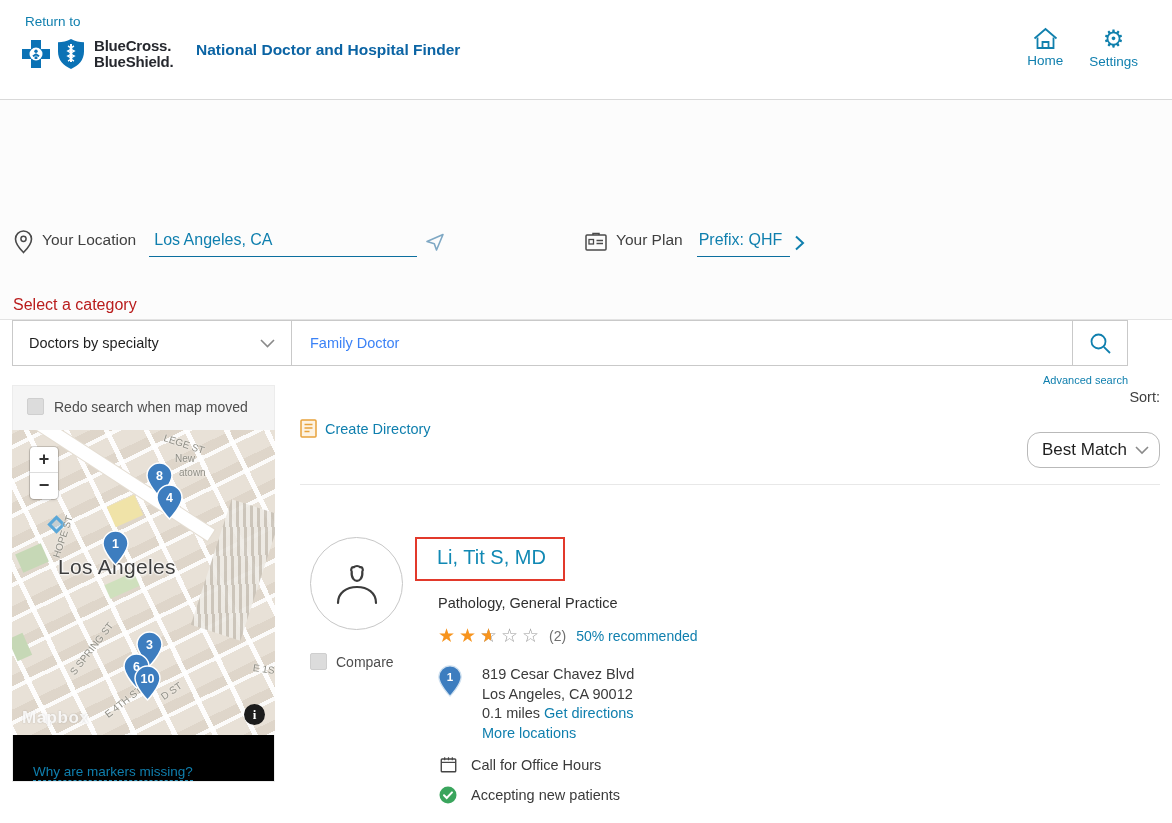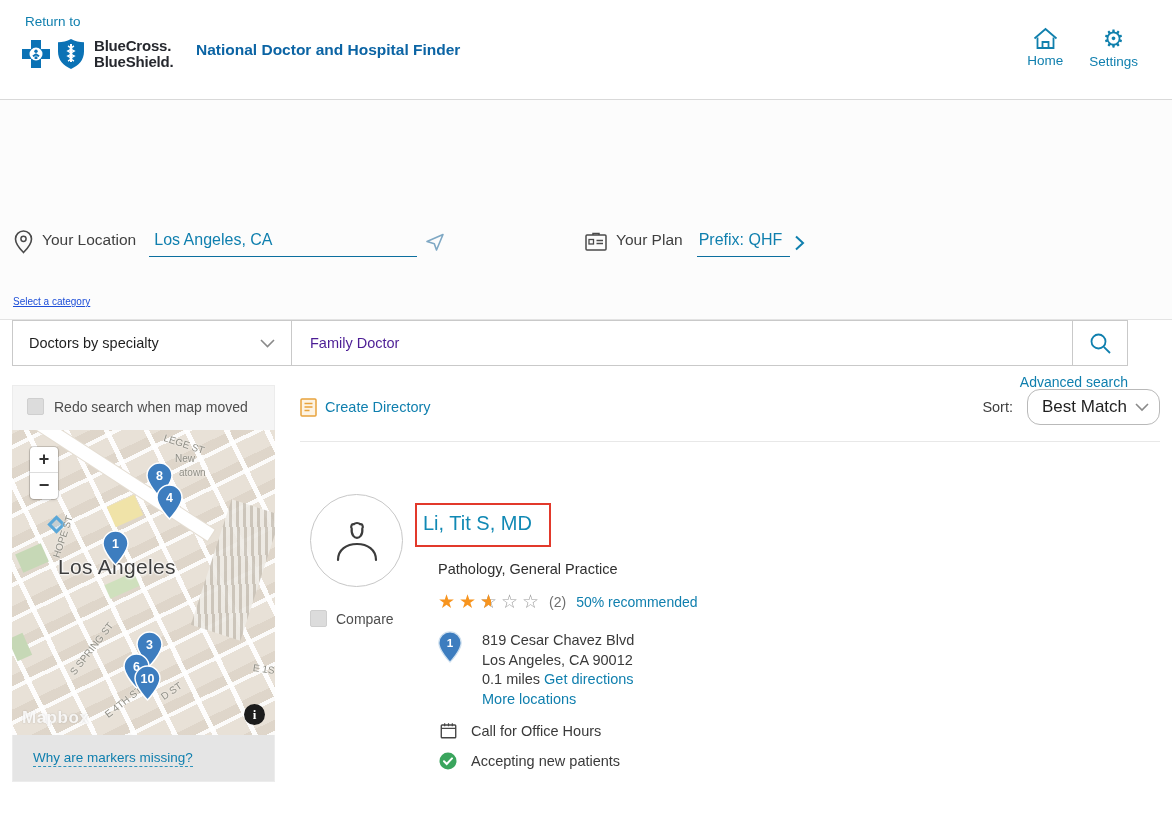--- a/index.html
+++ b/index.html
@@ -25,29 +25,29 @@
   .search-panel { position:relative; height:220px; background:#fcfcfc; border-bottom:1px solid #e3e3e3; }
   .loc-group { position:absolute; left:14px; top:128px; display:flex; align-items:flex-start; }
   .plan-group { position:absolute; left:585px; top:128px; display:flex; align-items:flex-start; }
   .field-lbl { font-size:15.5px; color:#3f3f3f; margin:3px 0 0 9px; white-space:nowrap; }
   .loc-input { margin-left:13px; width:268px; border-bottom:1.5px solid #0c6f9f; padding:3px 0 7px 5px;
                color:#0f7fae; font-size:16px; }
   .plan-link { display:inline-block; margin-left:14px; border-bottom:1.5px solid #0c6f9f;
                padding:3px 8px 7px 2px; color:#0f7fae; font-size:16px; }
   .loc-arrow { margin:4px 0 0 8px; }
   .chev-r { margin:7px 0 0 4px; }
-  .cat-label { position:absolute; left:13px; top:196px; font-size:10px; color:#1d4ed8;text-decoration:underline; }
+  .cat-label { position:absolute; left:13px; top:196px; font-size:16px; color:#b91c1c; }
   .search-combo { position:absolute; left:12px; top:220px; width:1116px; height:46px; display:flex;
                   background:#fff; border:1px solid #c9c9c9;text-align:right; }
   .cat-select { width:279px; display:flex; justify-content:space-between; align-items:center;
                 padding:0 16px; border-right:1px solid #c9c9c9; font-size:14.5px; color:#1e1e1e; cursor:pointer; }
-  .term-input { flex:1; display:flex; align-items:center; padding:0 18px; font-size:14.5px; color:#4c1d95; }
+  .term-input { flex:1; display:flex; align-items:center; padding:0 18px; font-size:14.5px; color:#3b82f6; }
   .search-btn { width:55px; border:none; border-left:1px solid #c9c9c9; background:#fff; display:flex;
                 align-items:center; justify-content:center; cursor:pointer; }
-  .adv-row { position:absolute; right:44px; top:274px; font-size:14px; }
+  .adv-row { position:absolute; right:44px; top:274px; font-size:11px; }
   .adv-row a { color:#0f7fae; }
 
   
   .summary { margin:27px 0 0 13px; font-size:15px; color:#2c2c2c; letter-spacing:-.2px; }
   .summary .b { font-weight:700; }
 
   
   .main { display:flex; margin:21px 12px 0 12px; gap:25px; }
 
   
@@ -82,42 +82,42 @@
   .zoomctl { position:absolute; left:18px; top:17px; width:28px; background:#fff; border-radius:4px;
              box-shadow:0 0 0 1px rgba(0,0,0,.15), 0 1px 3px rgba(0,0,0,.15); overflow:hidden; }
   .zbtn { height:26px; text-align:center; font-size:18px; font-weight:700; color:#333; line-height:25px;
           cursor:pointer; user-select:none; }
   .zbtn:first-child { border-bottom:1px solid #ddd; }
   .mapbox-logo { position:absolute; left:10px; bottom:7px; font-size:17px; font-weight:700;
                  color:rgba(255,255,255,.85); letter-spacing:.5px; text-shadow:0 0 2px rgba(0,0,0,.18); }
   .info-btn { position:absolute; right:10px; bottom:10px; width:21px; height:21px; background:#1c1c1c;
               border-radius:50%; color:#fff; display:flex; align-items:center; justify-content:center;
               font-size:13px; font-weight:700; font-family:"Liberation Serif",serif; cursor:pointer; }
-  .missing-strip { background:#e5e5e5; border:1px solid #ececec; border-top:none; height:47px;
-                   display:flex; align-items:center; padding-left:20px; }
+  .missing-strip { background:#000000; border:1px solid #ececec; border-top:none; height:47px;
+                   display:flex; align-items:flex-end; padding-left:20px; }
   .missing-strip a { font-size:13.5px; color:#0f7fae; border-bottom:1px dashed #2e93bb; padding-bottom:1px; }
 
   
   .results { flex:1; }
   .toolbar { display:flex; justify-content:space-between; align-items:center;
              padding:4px 0 16px 0; border-bottom:1px solid #e8e8e8; }
   .create-dir { display:flex; align-items:center; gap:8px; color:#0f7fae; font-size:14.5px; }
-  .sort { display:flex; align-items:center; gap:14px; }
+  .sort { display:flex; align-items:flex-end; gap:27px;flex-direction:column; }
   .sort-lbl { font-size:14.5px; color:#3f3f3f; }
   .sort-select { width:133px; height:36px; background:#fff; border:1px solid #b9b9b9; border-radius:13px;
                  display:flex; justify-content:space-between; align-items:center; padding:0 10px 0 14px;
                  font-size:17px; color:#1f1f1f; cursor:pointer; }
 
   .card { display:flex; padding-top:52px; }
   .card-left { width:138px; flex:none; padding-left:10px; }
   .avatar { width:93px; height:93px; border:1px solid #c7c7c7; border-radius:50%; background:#fff;
             display:flex; align-items:center; justify-content:center; }
   .compare { margin-top:23px; display:flex; align-items:center; gap:9px; font-size:14px; color:#4e4e4e; }
   .card-body { flex:1; }
-  .name-box { display:inline-block; border:2px solid #e2392b; padding:7px 17px 10px 6px; margin-left:-23px;margin-top:9px; }
+  .name-box { display:inline-block; border:2px solid #e2392b; padding:7px 17px 10px 20px; margin-left:-23px; }
   .doc-name { font-size:20px; color:#1189b4; }
   .specialty { margin-top:14px; font-size:14.5px; color:#2f2f2f; }
   .rating-row { margin-top:15px; display:flex; align-items:center; }
   .stars { display:flex; }
   .star { position:relative; display:inline-block; width:21px; font-size:19px; line-height:20px; text-align:left; }
   .star.full { color:#f7941e; }
   .star.empty { color:#9b9b9b; }
   .star.half .base { color:#9b9b9b; }
   .star.half .fill { position:absolute; left:0; top:0; width:11px; overflow:hidden; color:#f7941e; }
   .count { margin-left:6px; font-size:14px; color:#6f6f6f; }

